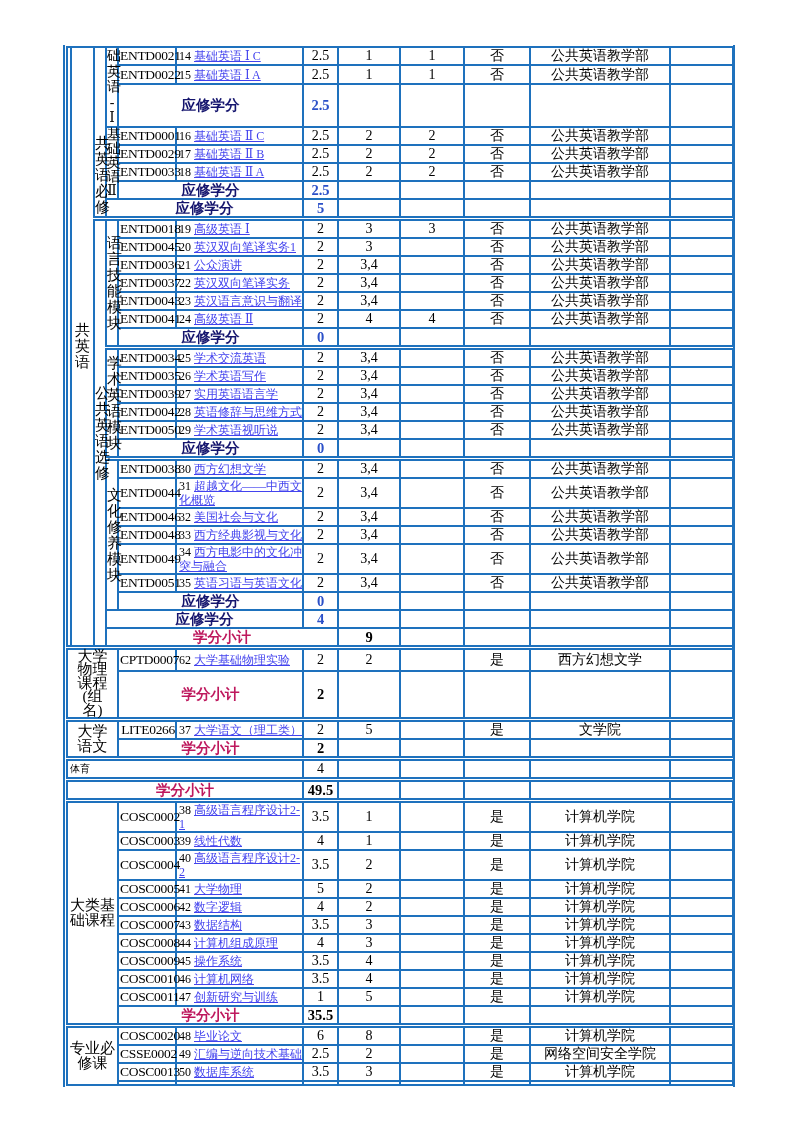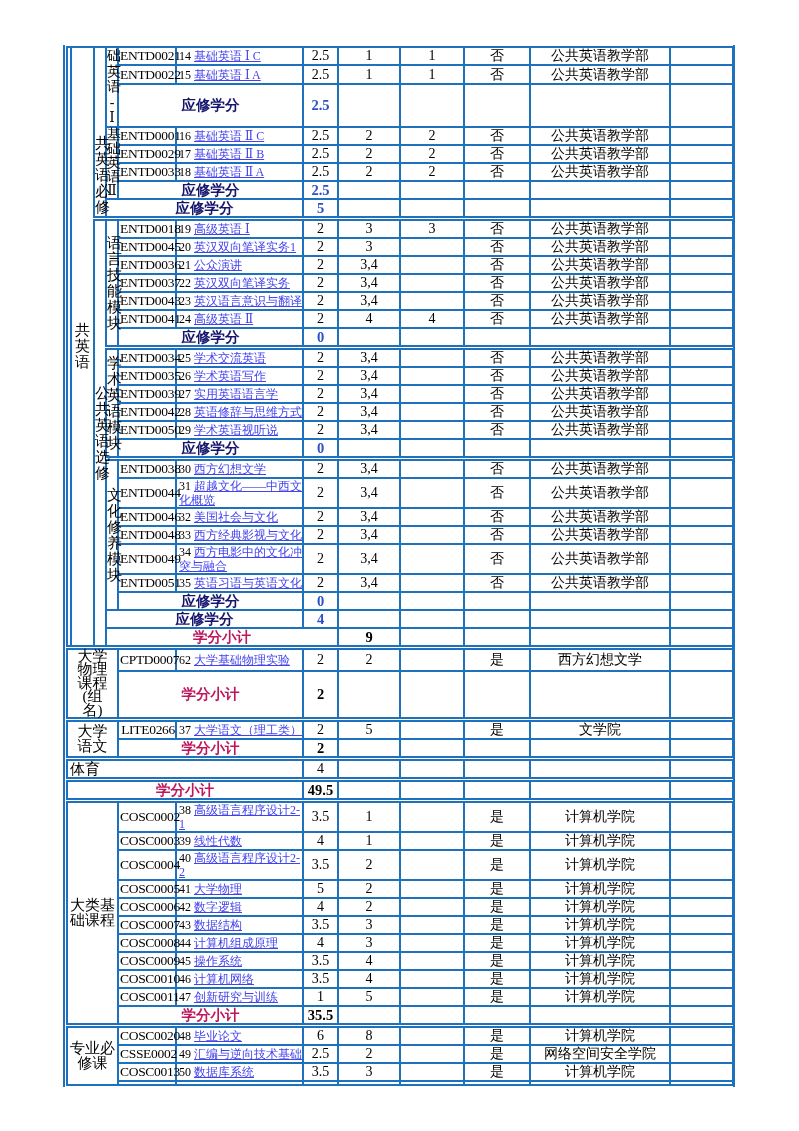--- a/index.html
+++ b/index.html
@@ -24,21 +24,21 @@
   .code{text-align:right;padding-left:1px;font-size:13.5px;letter-spacing:-0.3px;}
   .name{text-align:left;padding-left:2px;font-size:12px;line-height:14px;border-radius:7px;}
   .name a{color:#4343ee;text-decoration:underline;cursor:pointer;}
   .dept{font-size:14px;}
   .v{white-space:pre-line;font-size:15px;line-height:16px;}
   .m1{line-height:15.5px;font-size:14px;}
   .m2{line-height:14px;font-size:14px;}
   .vb{vertical-align:bottom;padding-bottom:1px;}
   .cat{white-space:pre-line;font-size:15px;line-height:13.5px;}
   .cat2{white-space:pre-line;font-size:15px;line-height:15px;}
-  .pe{text-align:left;padding-left:2px;font-size:15px;}
+  .pe{text-align:left;padding-left:2px;font-size:10px;}
   .lbl{font-weight:bold;font-size:14.5px;color:#15156e;}
   .val{font-weight:bold;font-size:14.5px;color:#2b50c8;}
   .sub{font-weight:bold;font-size:14.5px;color:#be185d;}
   .subv{font-weight:bold;font-size:14.5px;color:#000;}
 </style>
 </head>
 <body>
 
 <div id="frame">
   <table id="tbl">

